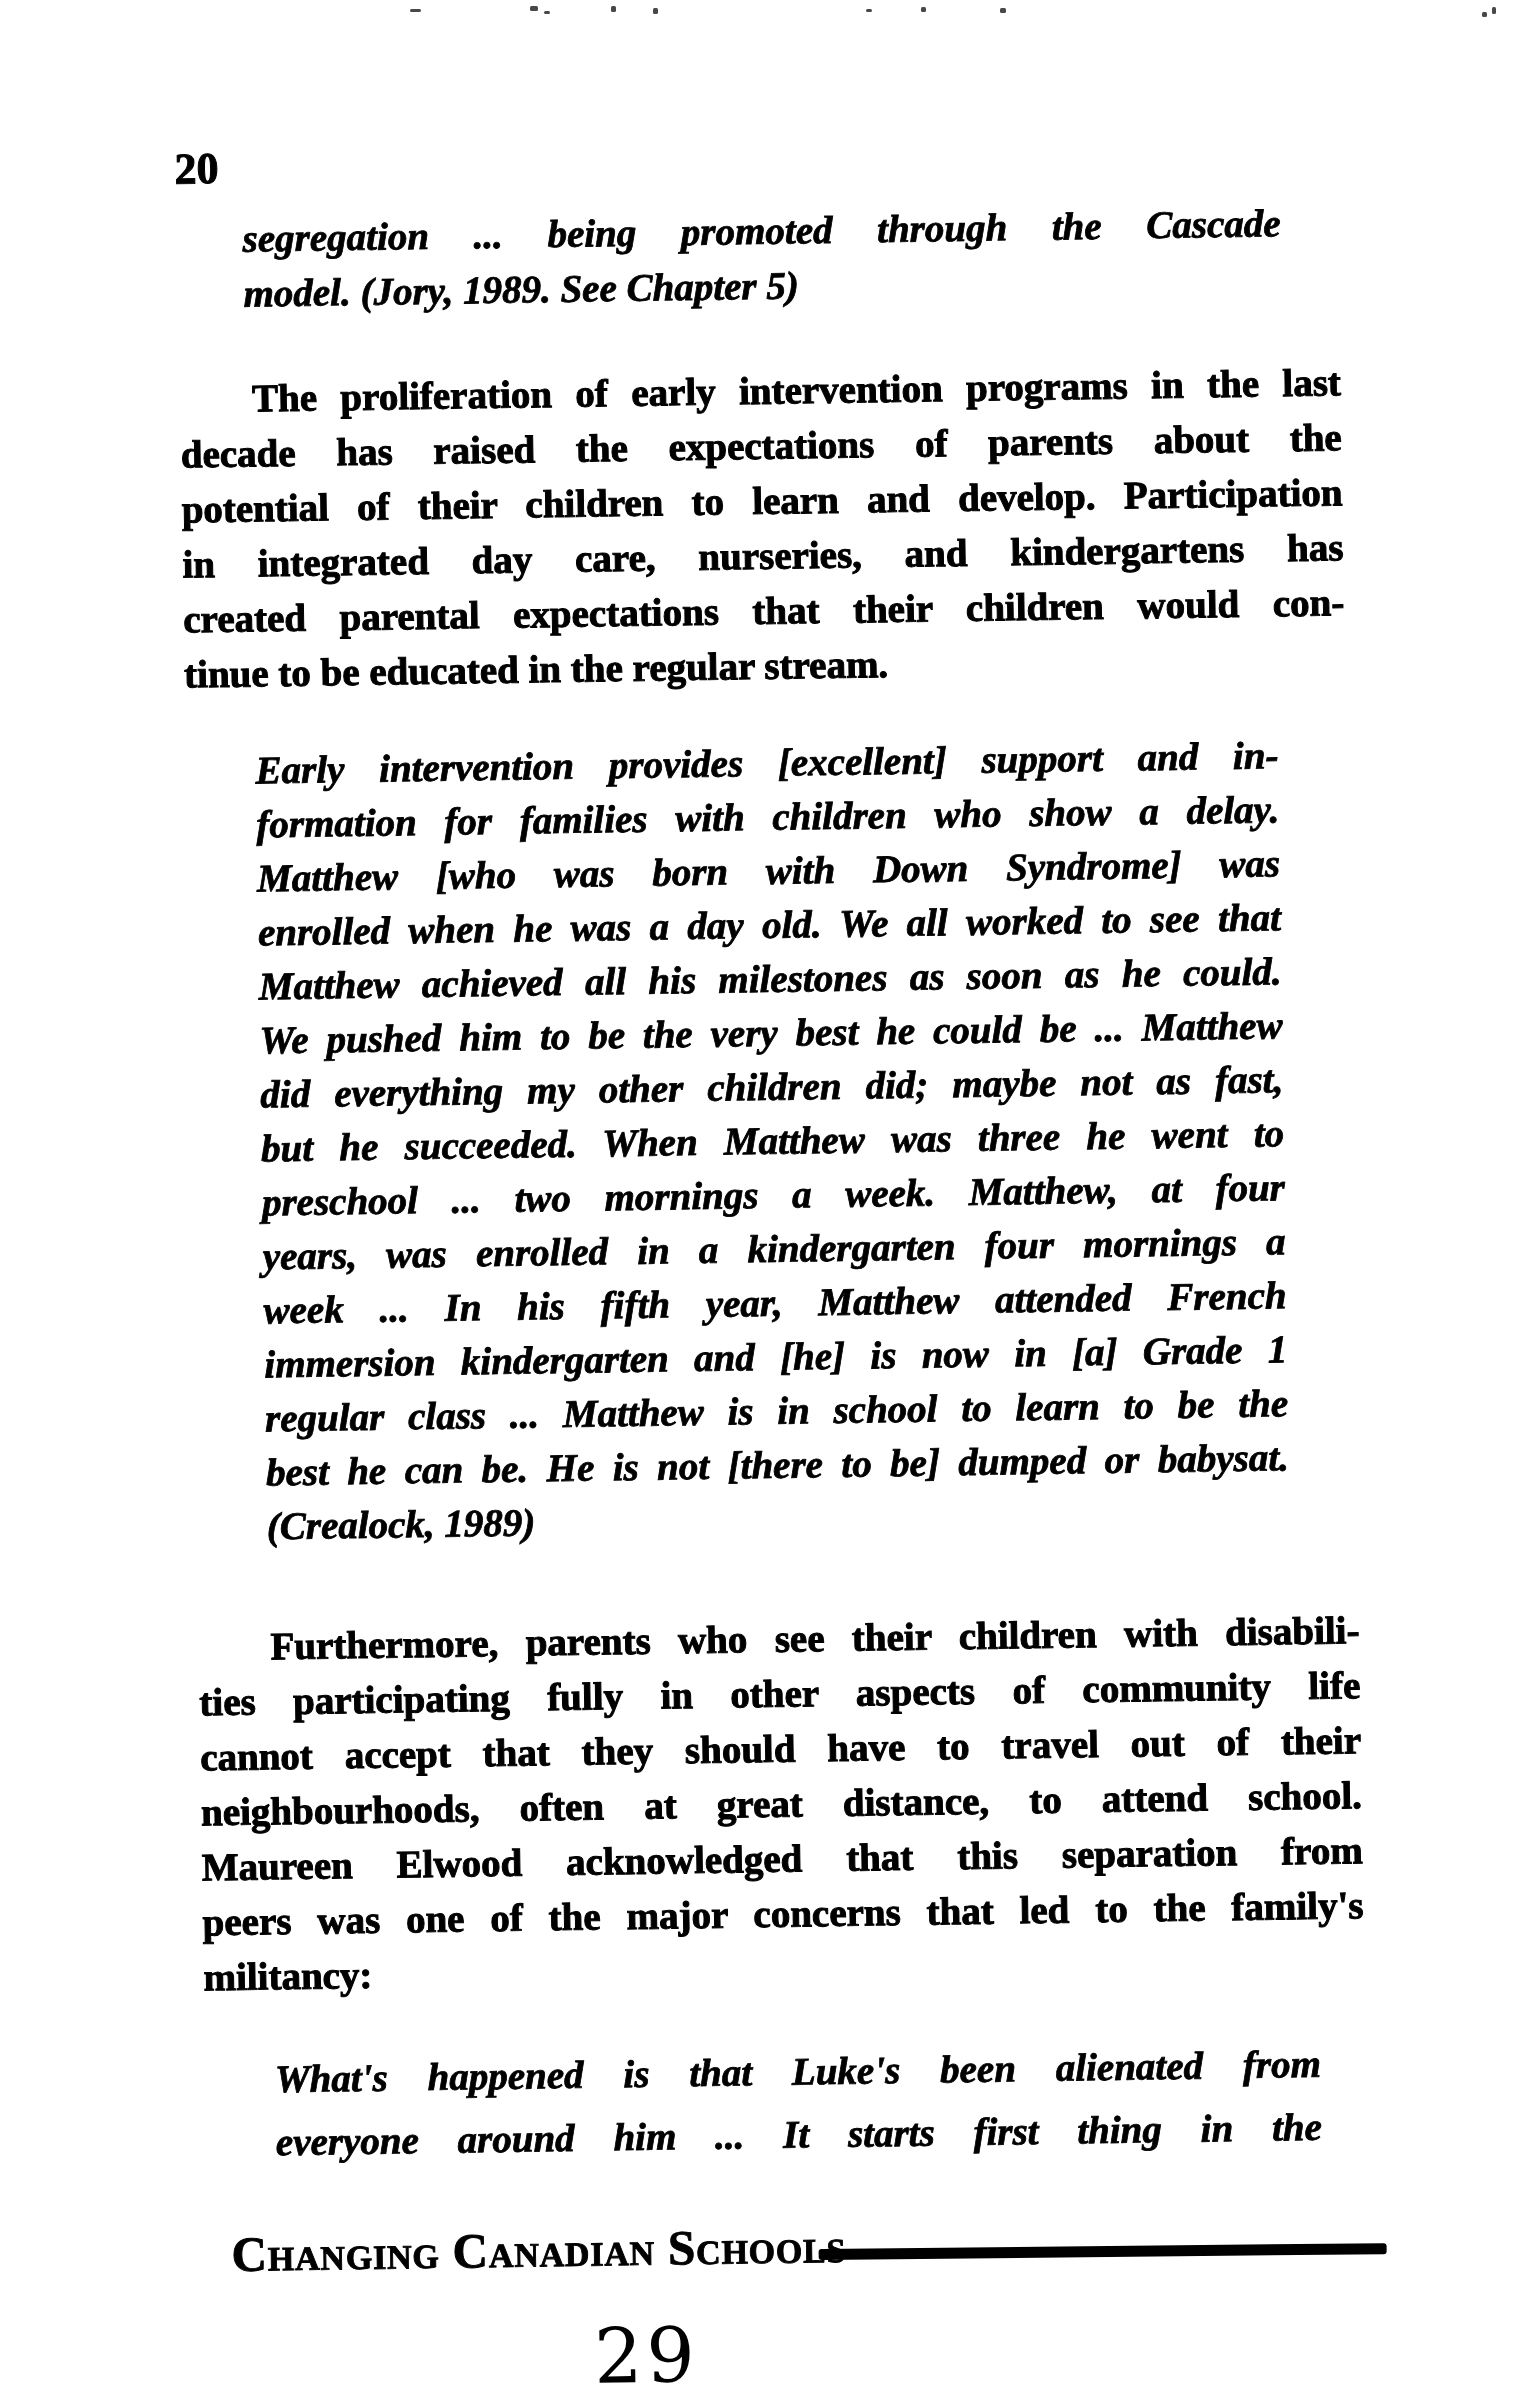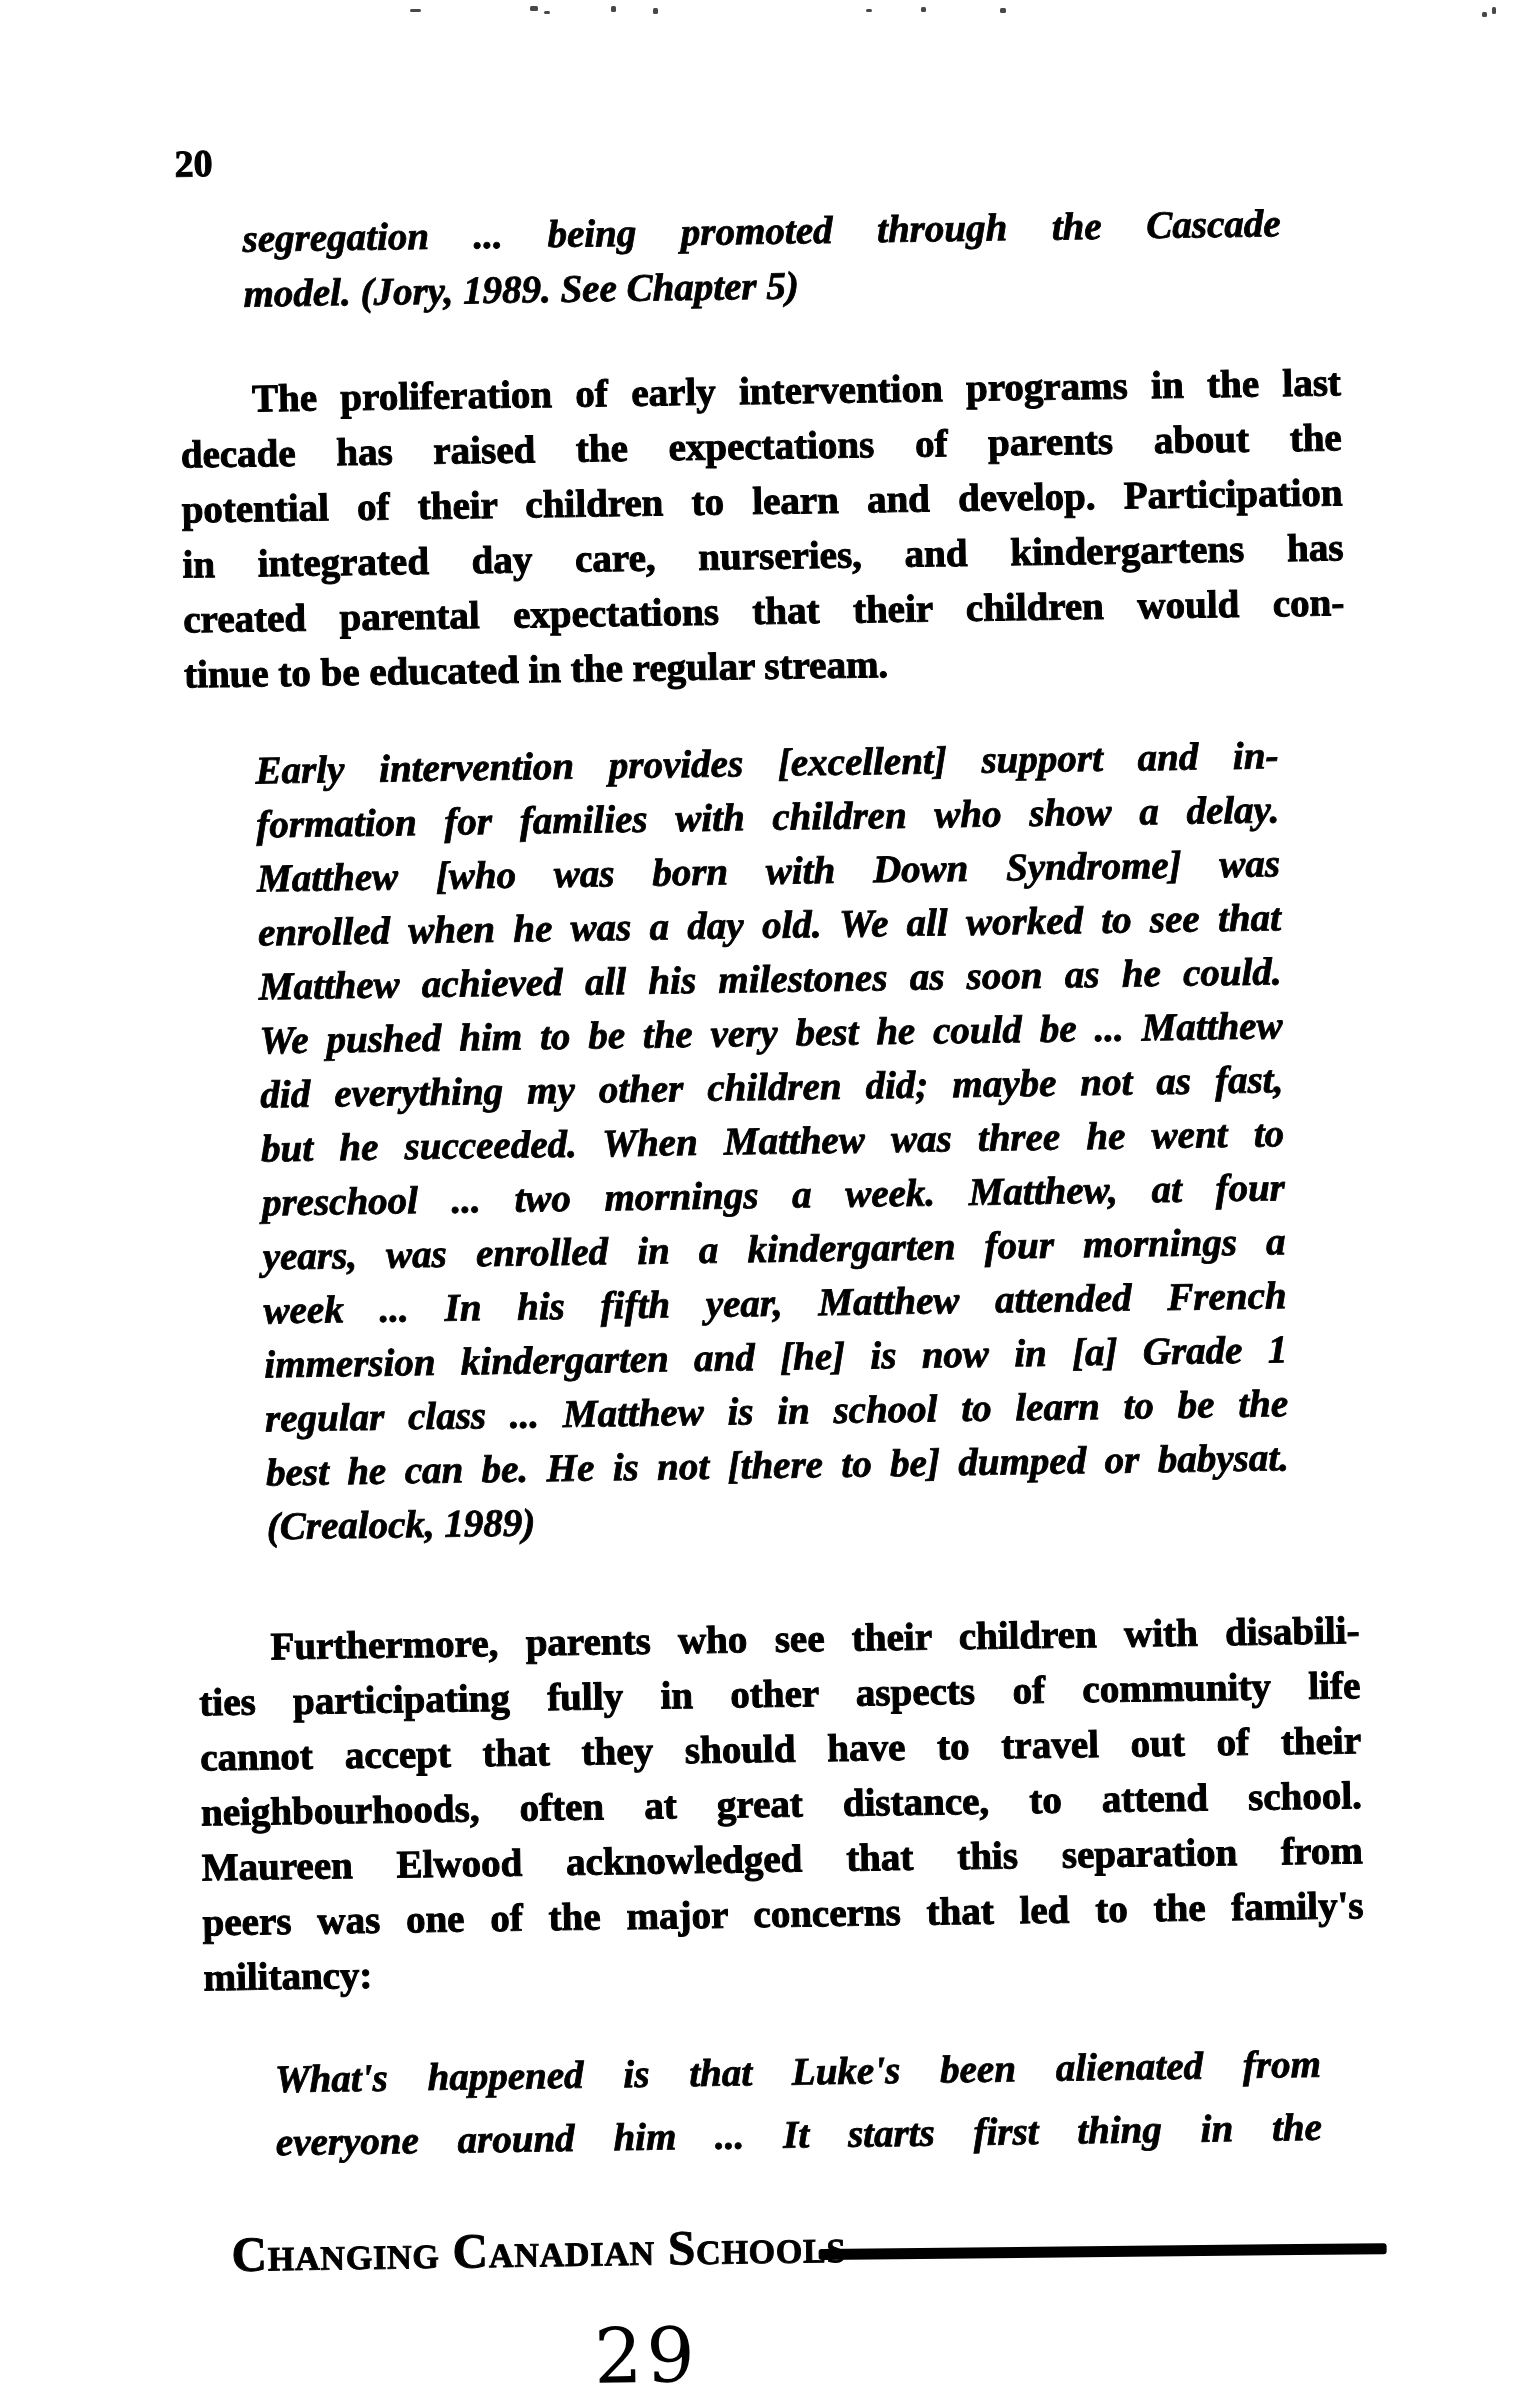--- a/index.html
+++ b/index.html
@@ -14,21 +14,21 @@
   .line{display:block;text-align:justify;text-align-last:justify;text-justify:inter-word;}
   .line.last{text-align-last:left;}
   .indent-first .line:first-child{text-indent:72px;}
   .bodytext{font-size:39px;line-height:55px;font-weight:700;-webkit-text-stroke:1px #000;}
   .quote{font-size:39px;line-height:54px;font-weight:700;font-style:italic;-webkit-text-stroke:0.8px #000;}
   #q1{left:257px;top:203px;width:1038px;line-height:55px;}
   #p1{left:192px;top:363px;width:1161px;}
   #q2{left:262px;top:736px;width:1023px;}
   #p2{left:192px;top:1611px;width:1161px;}
   #q3{left:262px;top:2040px;width:1046px;line-height:63px;}
-  .pageno-top{position:absolute;left:190px;top:132px;font-size:38px;line-height:46px;
+  .pageno-top{position:absolute;left:190px;top:138px;font-size:44px;line-height:46px;
     font-weight:700;-webkit-text-stroke:1px #000;}
   .footer-title{position:absolute;left:216px;top:2220px;font-size:49px;line-height:53px;
     font-weight:700;font-variant:small-caps;letter-spacing:0.8px;-webkit-text-stroke:0.9px #000;}
   .footer-rule{position:absolute;left:803px;top:2251px;width:568px;height:10.6px;
     background:#000;border-radius:3px;transform:rotate(0.25deg);}
   .pageno-bottom{position:absolute;left:577px;top:2316px;font-size:76px;line-height:76px;
     font-weight:400;letter-spacing:3.8px;font-family:"DejaVu Serif",serif;}
   .speck{position:absolute;background:#1a1a1a;opacity:.8;border-radius:1.5px;}
 </style>
 </head>

